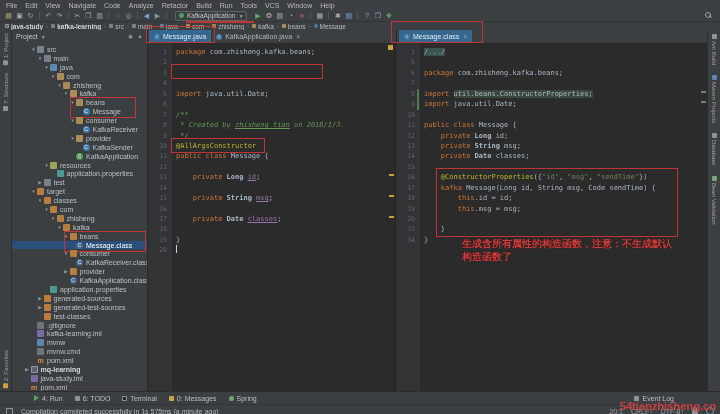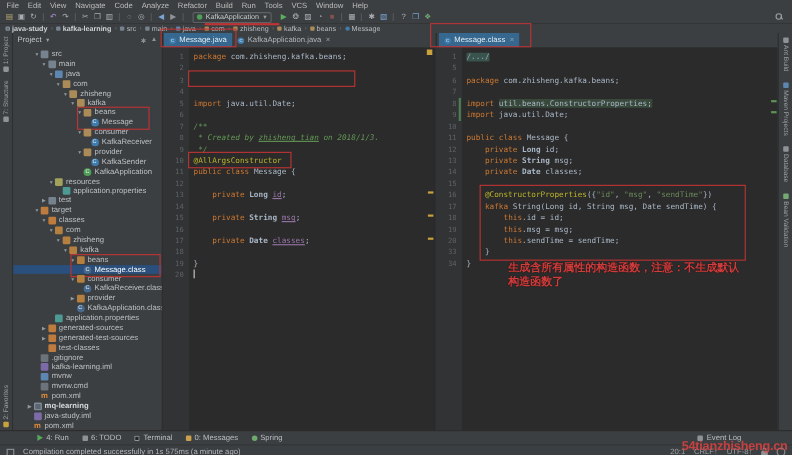--- a/index.html
+++ b/index.html
@@ -494,24 +494,24 @@
             <div class="cline"><span class="lno">7</span><span></span></div>
             <div class="cline"><span class="lno">8</span><span><span class="sg-kw">import </span><span class="sg-hl">util.beans.ConstructorProperties;</span></span></div>
             <div class="cline"><span class="lno">9</span><span><span class="sg-kw">import </span><span class="sg-pl">java.util.Date;</span></span></div>
             <div class="cline"><span class="lno">10</span><span></span></div>
             <div class="cline"><span class="lno">11</span><span><span class="sg-kw">public class </span><span class="sg-pl">Message {</span></span></div>
             <div class="cline"><span class="lno">12</span><span><span class="sg-pl">    </span><span class="sg-kw">private </span><span class="sg-typ">Long </span><span class="sg-pl">id;</span></span></div>
             <div class="cline"><span class="lno">13</span><span><span class="sg-pl">    </span><span class="sg-kw">private </span><span class="sg-typ">String </span><span class="sg-pl">msg;</span></span></div>
             <div class="cline"><span class="lno">14</span><span><span class="sg-pl">    </span><span class="sg-kw">private </span><span class="sg-typ">Date </span><span class="sg-pl">classes;</span></span></div>
             <div class="cline"><span class="lno">15</span><span></span></div>
             <div class="cline"><span class="lno">16</span><span><span class="sg-pl">    </span><span class="sg-ann">@ConstructorProperties</span><span class="sg-pl">({</span><span class="sg-str">"id"</span><span class="sg-pl">, </span><span class="sg-str">"msg"</span><span class="sg-pl">, </span><span class="sg-str">"sendTime"</span><span class="sg-pl">})</span></span></div>
-            <div class="cline"><span class="lno">17</span><span><span class="sg-pl">    </span><span class="sg-kw">kafka </span><span class="sg-pl">String(Long id, String msg, Date sendTime) {</span></span></div>
+            <div class="cline"><span class="lno">17</span><span><span class="sg-pl">    </span><span class="sg-kw">kafka </span><span class="sg-pl">Message(Long id, String msg, Code sendTime) {</span></span></div>
             <div class="cline"><span class="lno">18</span><span><span class="sg-pl">        </span><span class="sg-kw">this</span><span class="sg-pl">.id = id;</span></span></div>
             <div class="cline"><span class="lno">19</span><span><span class="sg-pl">        </span><span class="sg-kw">this</span><span class="sg-pl">.msg = msg;</span></span></div>
-            <div class="cline"><span class="lno">20</span><span><span class="sg-pl">        </span><span class="sg-kw">this</span><span class="sg-pl">.sendTime = sendTime;</span></span></div>
+            <div class="cline"><span class="lno">20</span></div>
             <div class="cline"><span class="lno">33</span><span><span class="sg-pl">    }</span></span></div>
             <div class="cline"><span class="lno">34</span><span><span class="sg-pl">}</span></span></div>
           </div>
       </div>
     </div>
 
     <div class="rstrip" id="rstrip">
         <span class="vlabel">
           <span class="chip" style="background: rgb(143, 147, 152);"></span>
           <span>Ant Build</span>

